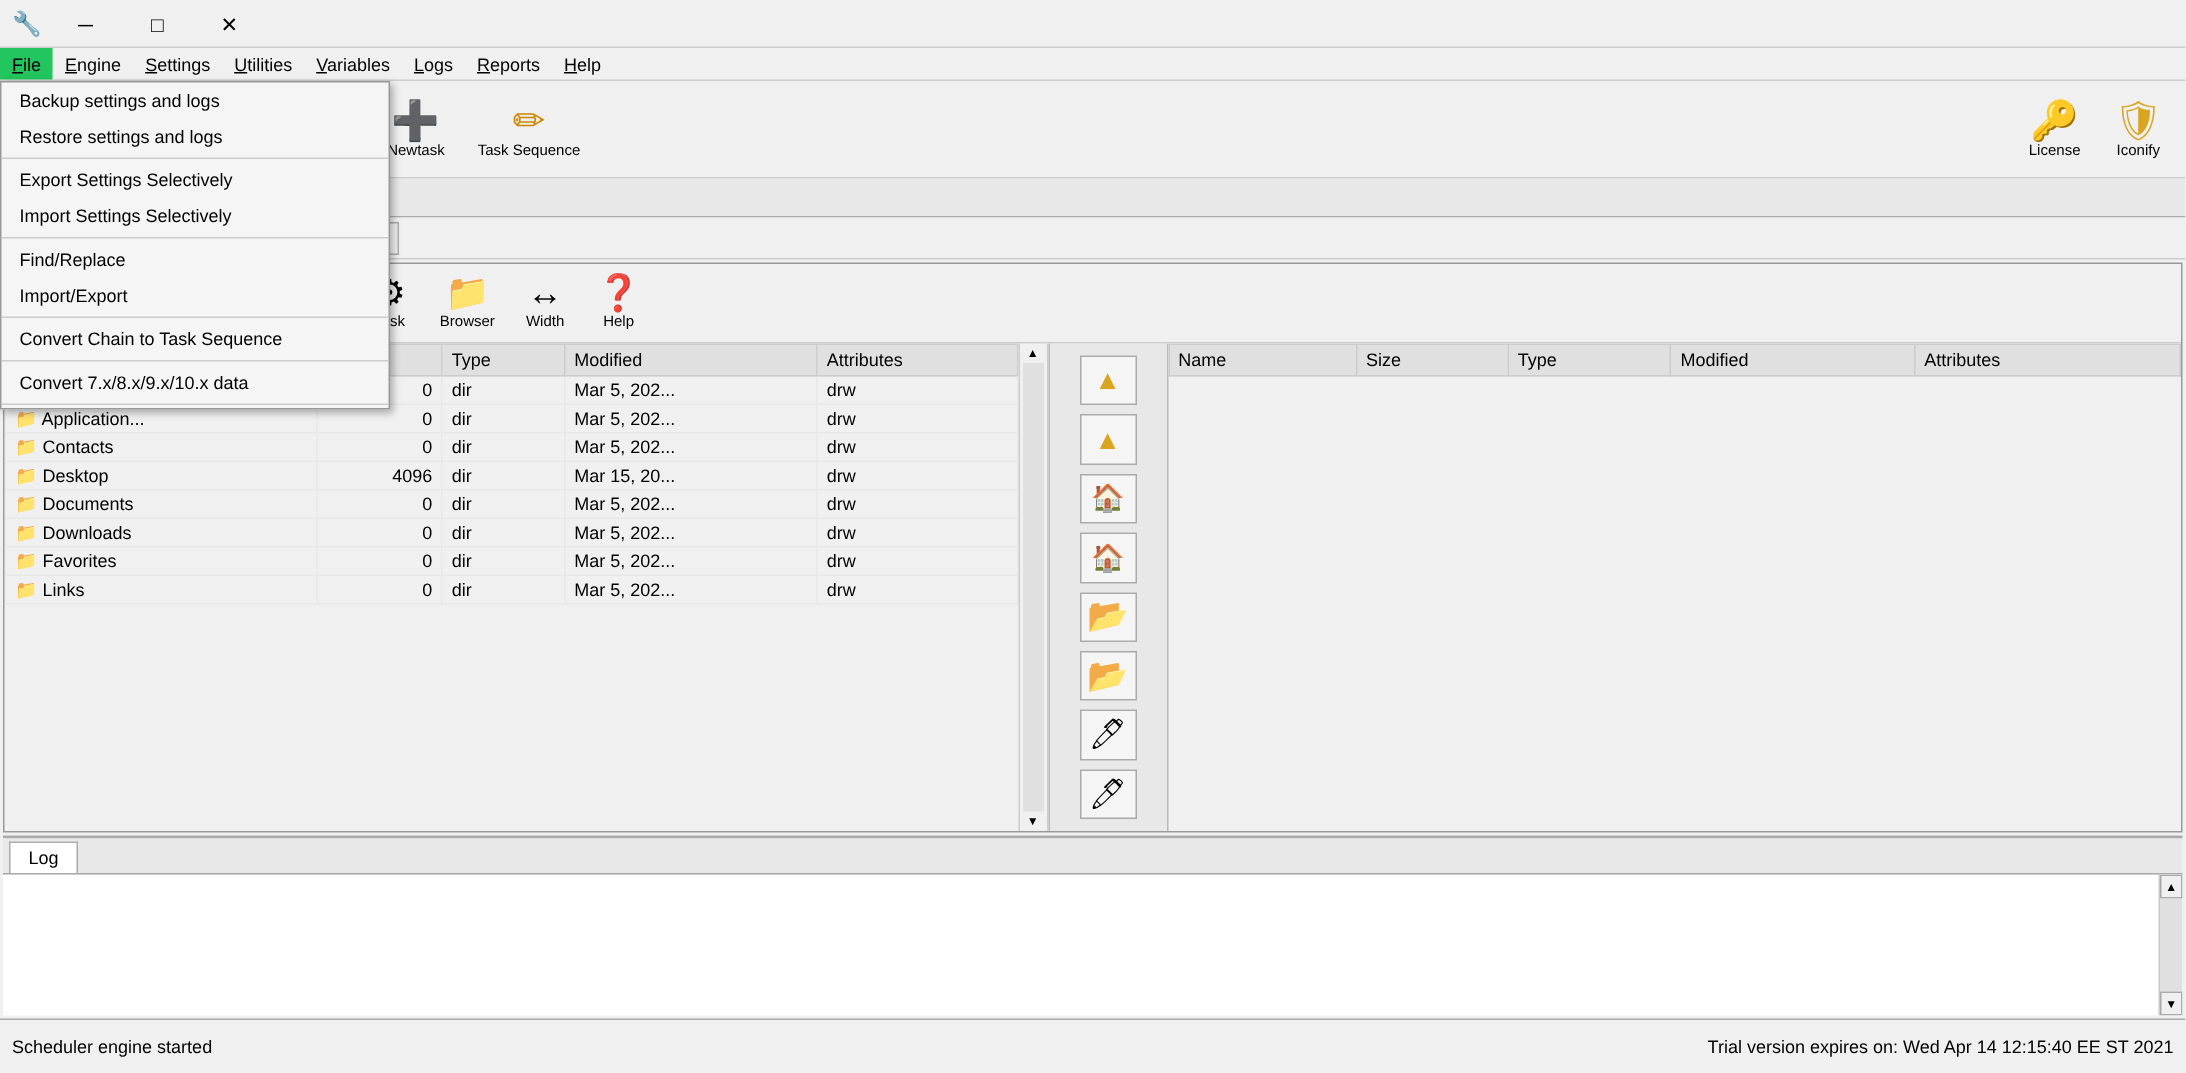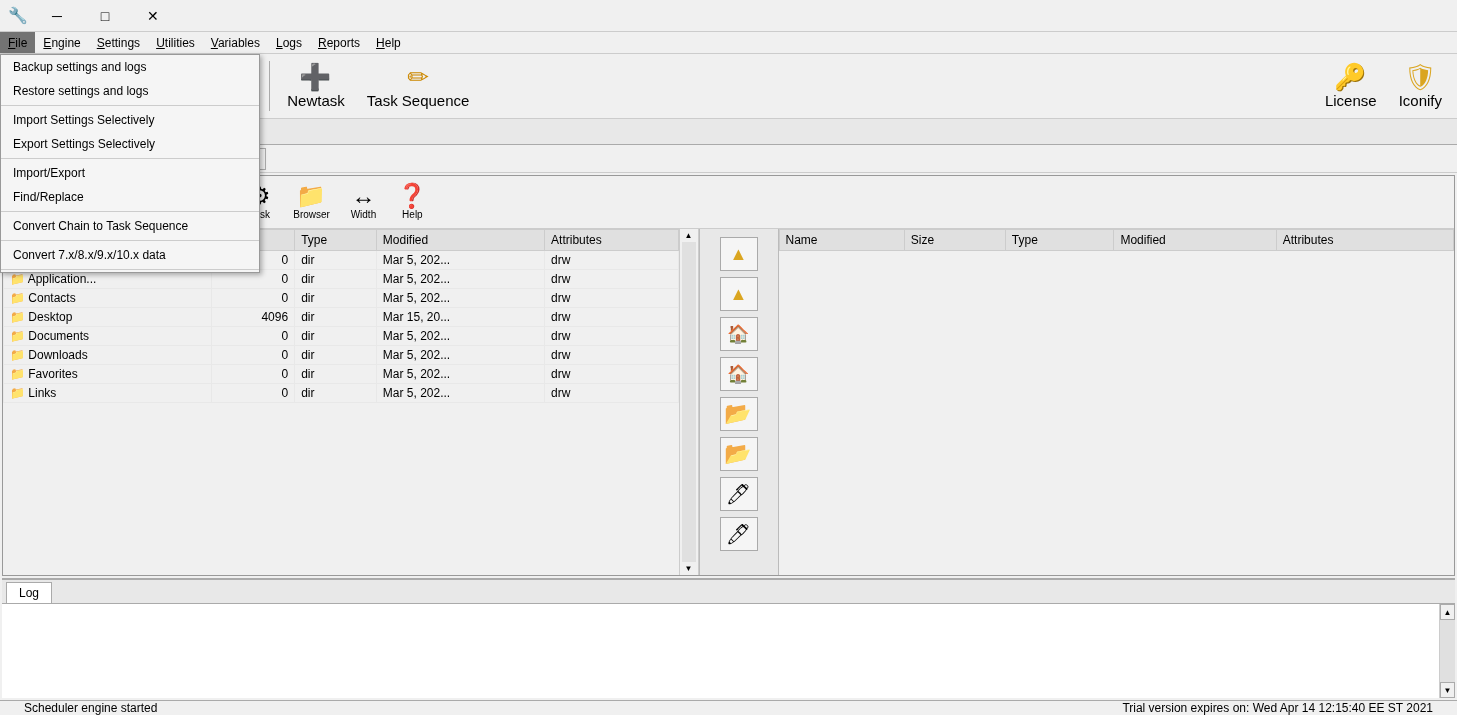--- a/index.html
+++ b/index.html
@@ -31,21 +31,21 @@
       border-bottom: 1px solid #ccc;
       position: relative;
     }
     .menu-item {
       padding: 2px 8px;
       cursor: pointer;
       height: 100%;
       display: flex;
       align-items: center;
     }
-    .menu-item.active { background: #737373; }
+    .menu-item.active { background: #22c55e; }
 
     
     .dropdown-menu {
       position: absolute;
       top: 22px;
       left: 0;
       background: #f5f5f5;
       border: 1px solid #999;
       z-index: 1000;
       width: 260px;
@@ -77,21 +77,21 @@
       flex-direction: column;
       align-items: center;
       padding: 4px 8px;
       cursor: pointer;
       border: 1px solid transparent;
       background: transparent;
       min-width: 50px;
     }
     .toolbar-separator { width: 1px; height: 50px; background: #aaa; margin: 0 4px; }
     .toolbar-icon { font-size: 28px; line-height: 1; }
-    .toolbar-label { font-size: 15px; margin-top: 2px; text-align: center; }
+    .toolbar-label { font-size: 10px; margin-top: 2px; text-align: center; }
     .toolbar-spacer { flex: 1; }
 
     
     .tab-bar {
       background: #e8e8e8;
       height: 26px;
       display: flex;
       align-items: flex-end;
       padding-left: 4px;
       border-bottom: 1px solid #aaa;
@@ -223,26 +223,26 @@
       justify-content: center;
       cursor: pointer;
       font-size: 8px;
       border: 1px solid #aaa;
       background: #f0f0f0;
     }
     .scroll-track { flex: 1; background: #e0e0e0; }
 
     
     .status-bar {
-      height: 15px;
+      height: 36px;
       background: #f0f0f0;
       border-top: 1px solid #aaa;
       display: flex;
       align-items: center;
-      padding: 0 24px;
+      padding: 0 8px;
       justify-content: space-between;
       font-size: 11px;
     }
 
     
     .app-container {
       display: flex;
       flex-direction: column;
       height: 715px;
       width: 1457px;
@@ -345,25 +345,25 @@
       <span><u>R</u>eports</span>
     </div>
     <div class="menu-item">
       <span><u>H</u>elp</span>
     </div>
 
     <div class="dropdown-menu" style="left: 0;">
       <div class="dropdown-item">Backup settings and logs</div>
       <div class="dropdown-item">Restore settings and logs</div>
       <div class="dropdown-separator"></div>
+      <div class="dropdown-item">Export Settings Selectively</div>
       <div class="dropdown-item">Import Settings Selectively</div>
-      <div class="dropdown-item">Export Settings Selectively</div>
       <div class="dropdown-separator"></div>
+      <div class="dropdown-item">Find/Replace</div>
       <div class="dropdown-item">Import/Export</div>
-      <div class="dropdown-item">Find/Replace</div>
       <div class="dropdown-separator"></div>
       <div class="dropdown-item">Convert Chain to Task Sequence</div>
       <div class="dropdown-separator"></div>
       <div class="dropdown-item">Convert 7.x/8.x/9.x/10.x data</div>
       <div class="dropdown-separator"></div>
     </div>
   </div>
 
   <div class="toolbar">
 

